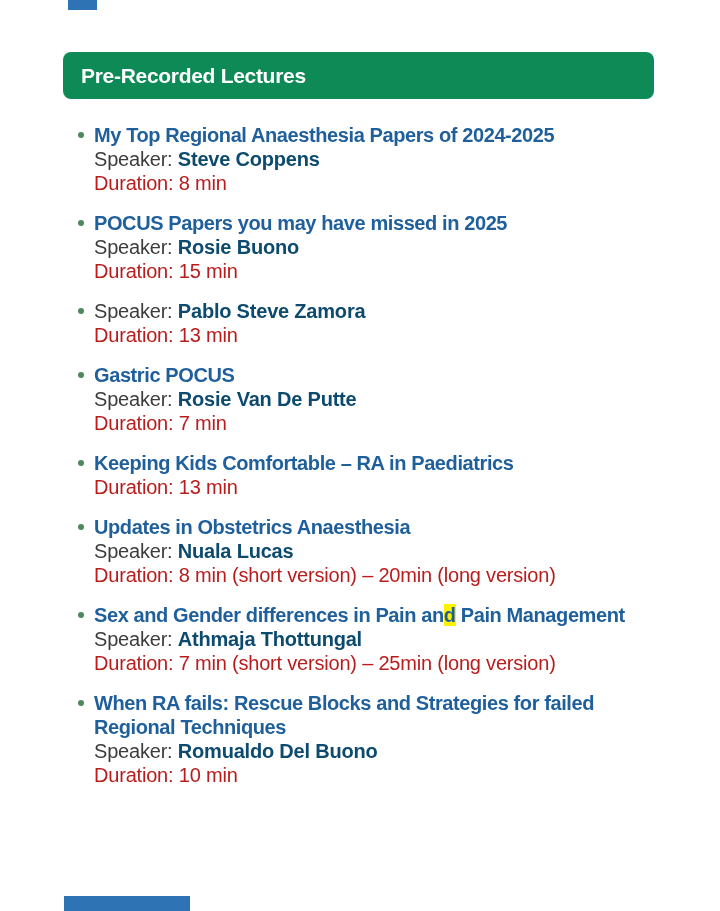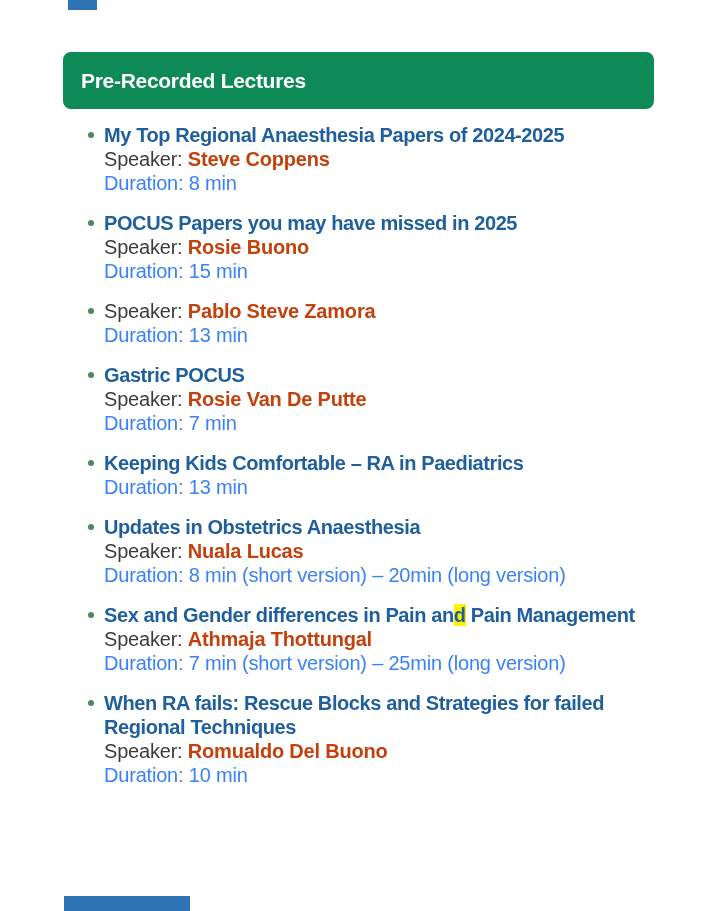--- a/index.html
+++ b/index.html
@@ -19,37 +19,37 @@
   }
   .artifact-bottom {
     position: absolute; left: 64px; top: 896px; width: 126px; height: 15px;
     background: #2E74B5;
   }
 
   
   .section-header {
     position: absolute;
     left: 63px; top: 52px;
-    width: 591px; height: 57px;
+    width: 591px; height: 47px;
     background: #0E8A57;
     border-radius: 8px;
     color: #FFFFFF;
     display: flex;
     align-items: center;
     padding-left: 18px;
     box-sizing: border-box;
     font-size: 21px;
     font-weight: 700;
     letter-spacing: -0.3px;
   }
 
   
   .lecture-list {
     position: absolute;
-    left: 79px; top: 123px;
+    left: 69px; top: 123px;
     width: 600px;
     margin: 0; padding: 0;
     list-style: none;
   }
   .lecture {
     position: relative;
     padding-left: 25px;
     margin-bottom: 16px;
     font-size: 20px;
     line-height: 24px;
@@ -67,25 +67,25 @@
     font-weight: 700;
     letter-spacing: -0.4px;
     max-width: 575px;
   }
   .t-highlight { background: #FFF200; }
   .lecture-speaker {
     color: #3D3D3D;
     letter-spacing: -0.2px;
   }
   .speaker-name {
-    color: #c2410c;
+    color: #0c4a6e;
     font-weight: 700;
   }
   .lecture-duration {
-    color: #3b82f6;
+    color: #b91c1c;
     letter-spacing: -0.2px;
   }
 </style>
 </head>
 <body>
 
 <div class="artifact-top"></div>
 <div class="artifact-bottom"></div>
 
 <div class="section-header">

